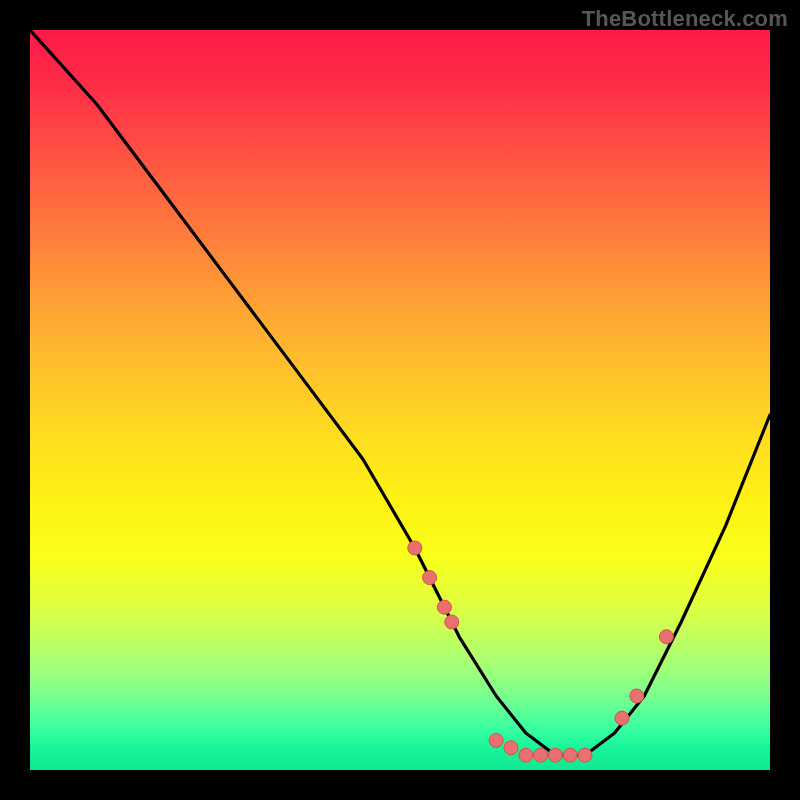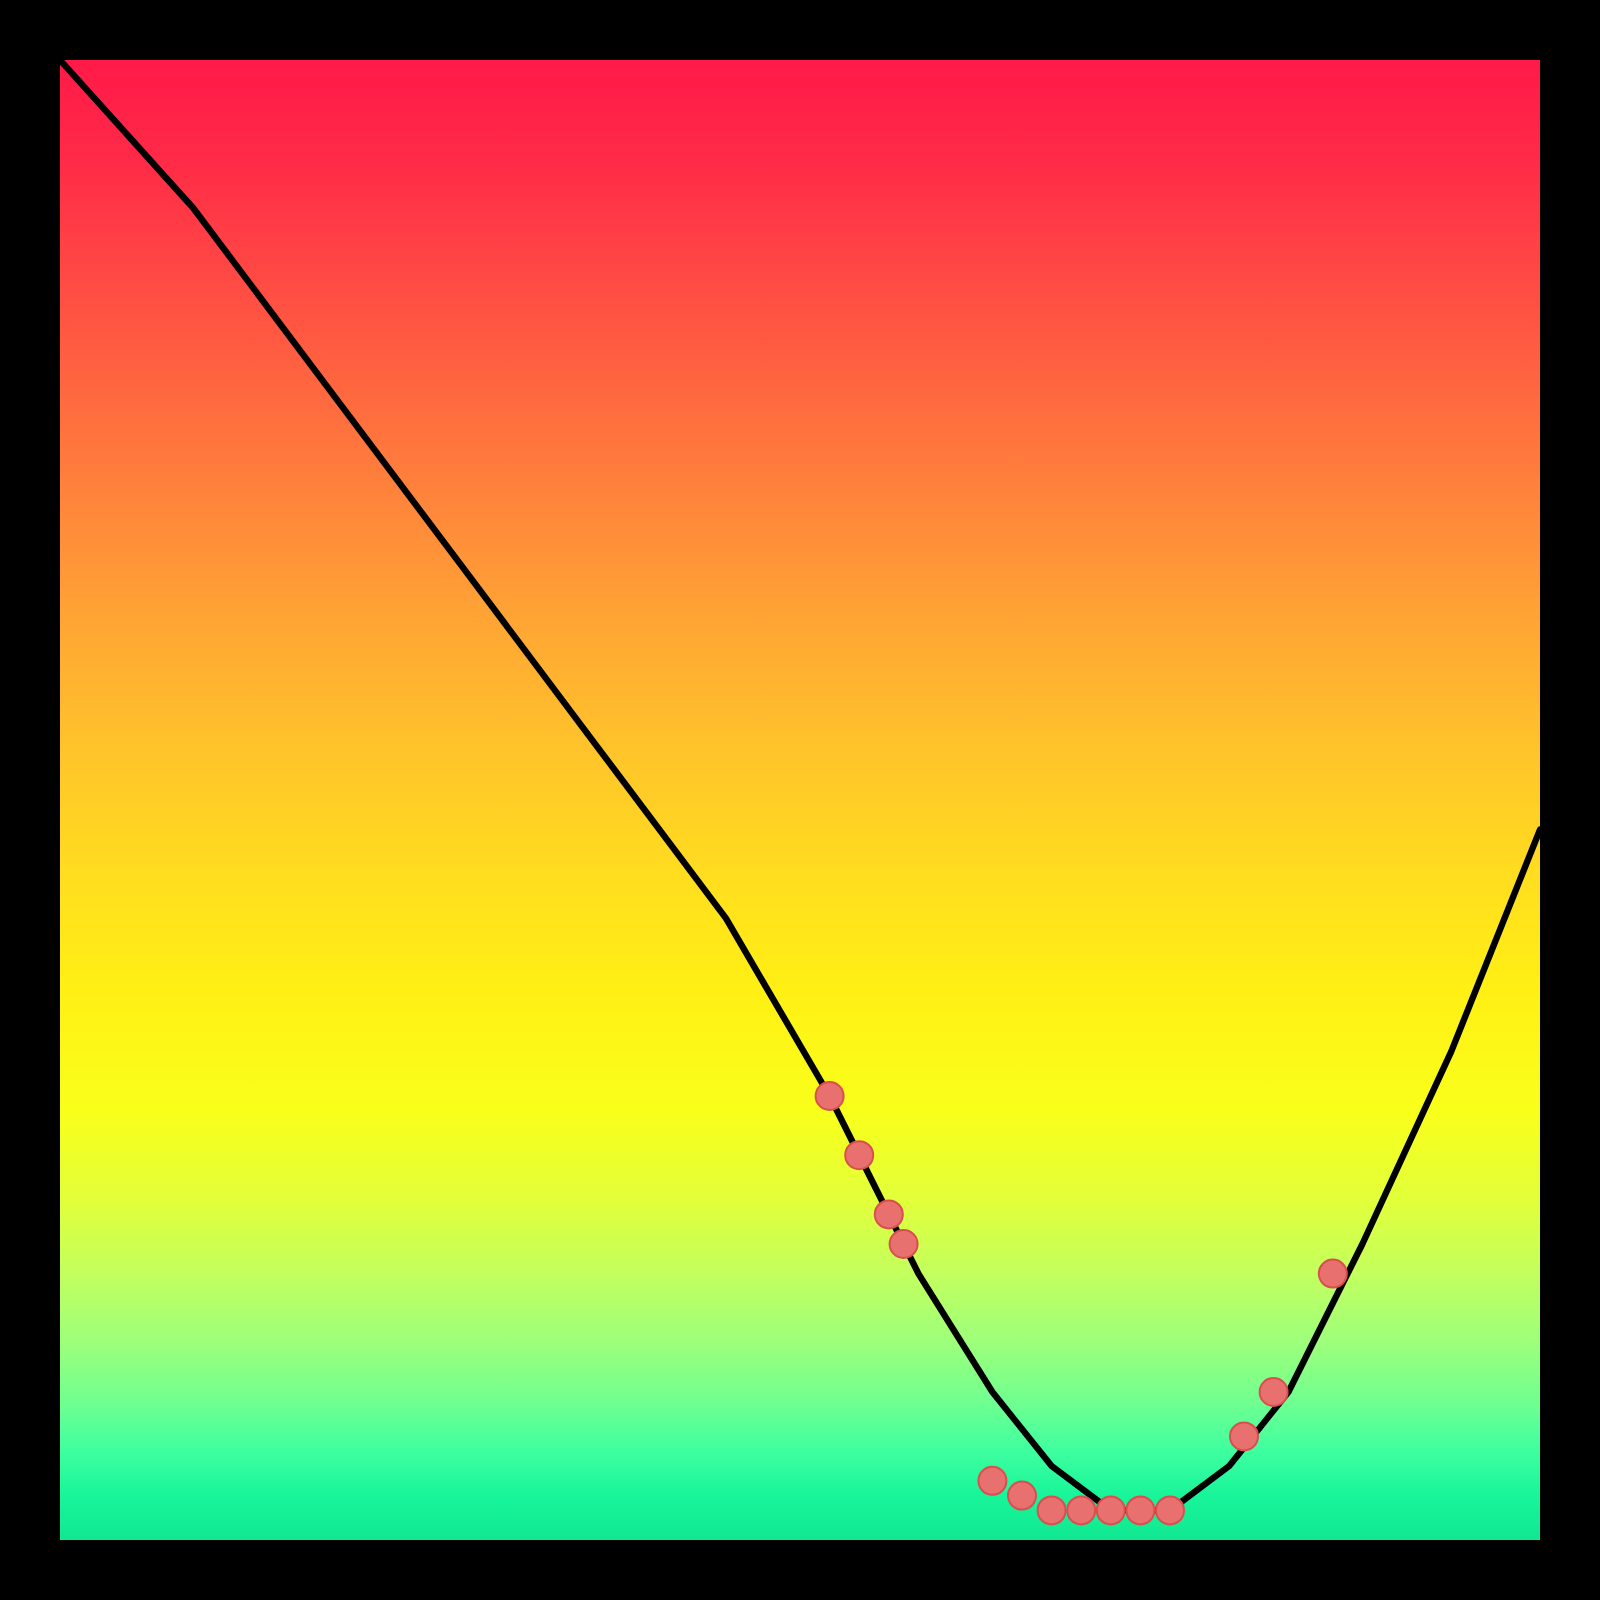--- a/index.html
+++ b/index.html
@@ -51,20 +51,21 @@
     left: 0;
     top: 0;
     width: 740px;
     height: 740px;
   }
 </style>
 </head>
 <body>
 
 <div class="container">
+  <div class="watermark">TheBottleneck.com</div>
   <div class="plot-area">
     <svg class="curve" viewBox="0 0 740 740" preserveAspectRatio="none">
       <path id="curve-path" fill="none" stroke-width="3.2" stroke-linecap="round" stroke-linejoin="round" d="M0.0 0.0 L66.6 74.0 L133.2 162.8 L199.8 251.6 L266.4 340.4 L333.0 429.2 L384.8 518.0 L429.2 606.8 L466.2 666.0 L495.8 703.0 L525.4 725.2 L555.0 725.2 L584.6 703.0 L614.2 666.0 L651.2 592.0 L695.6 495.8 L740.0 384.8" stroke="#000000"></path>
       <g id="marker-group">
           <circle cx="384.8" cy="518.0" r="7" fill="#e8716f" stroke="#d84f4d" stroke-width="1"></circle>
           <circle cx="399.6" cy="547.6" r="7" fill="#e8716f" stroke="#d84f4d" stroke-width="1"></circle>
           <circle cx="414.4" cy="577.2" r="7" fill="#e8716f" stroke="#d84f4d" stroke-width="1"></circle>
           <circle cx="421.8" cy="592.0" r="7" fill="#e8716f" stroke="#d84f4d" stroke-width="1"></circle>
           <circle cx="466.2" cy="710.4" r="7" fill="#e8716f" stroke="#d84f4d" stroke-width="1"></circle>
           <circle cx="481.0" cy="717.8" r="7" fill="#e8716f" stroke="#d84f4d" stroke-width="1"></circle>

